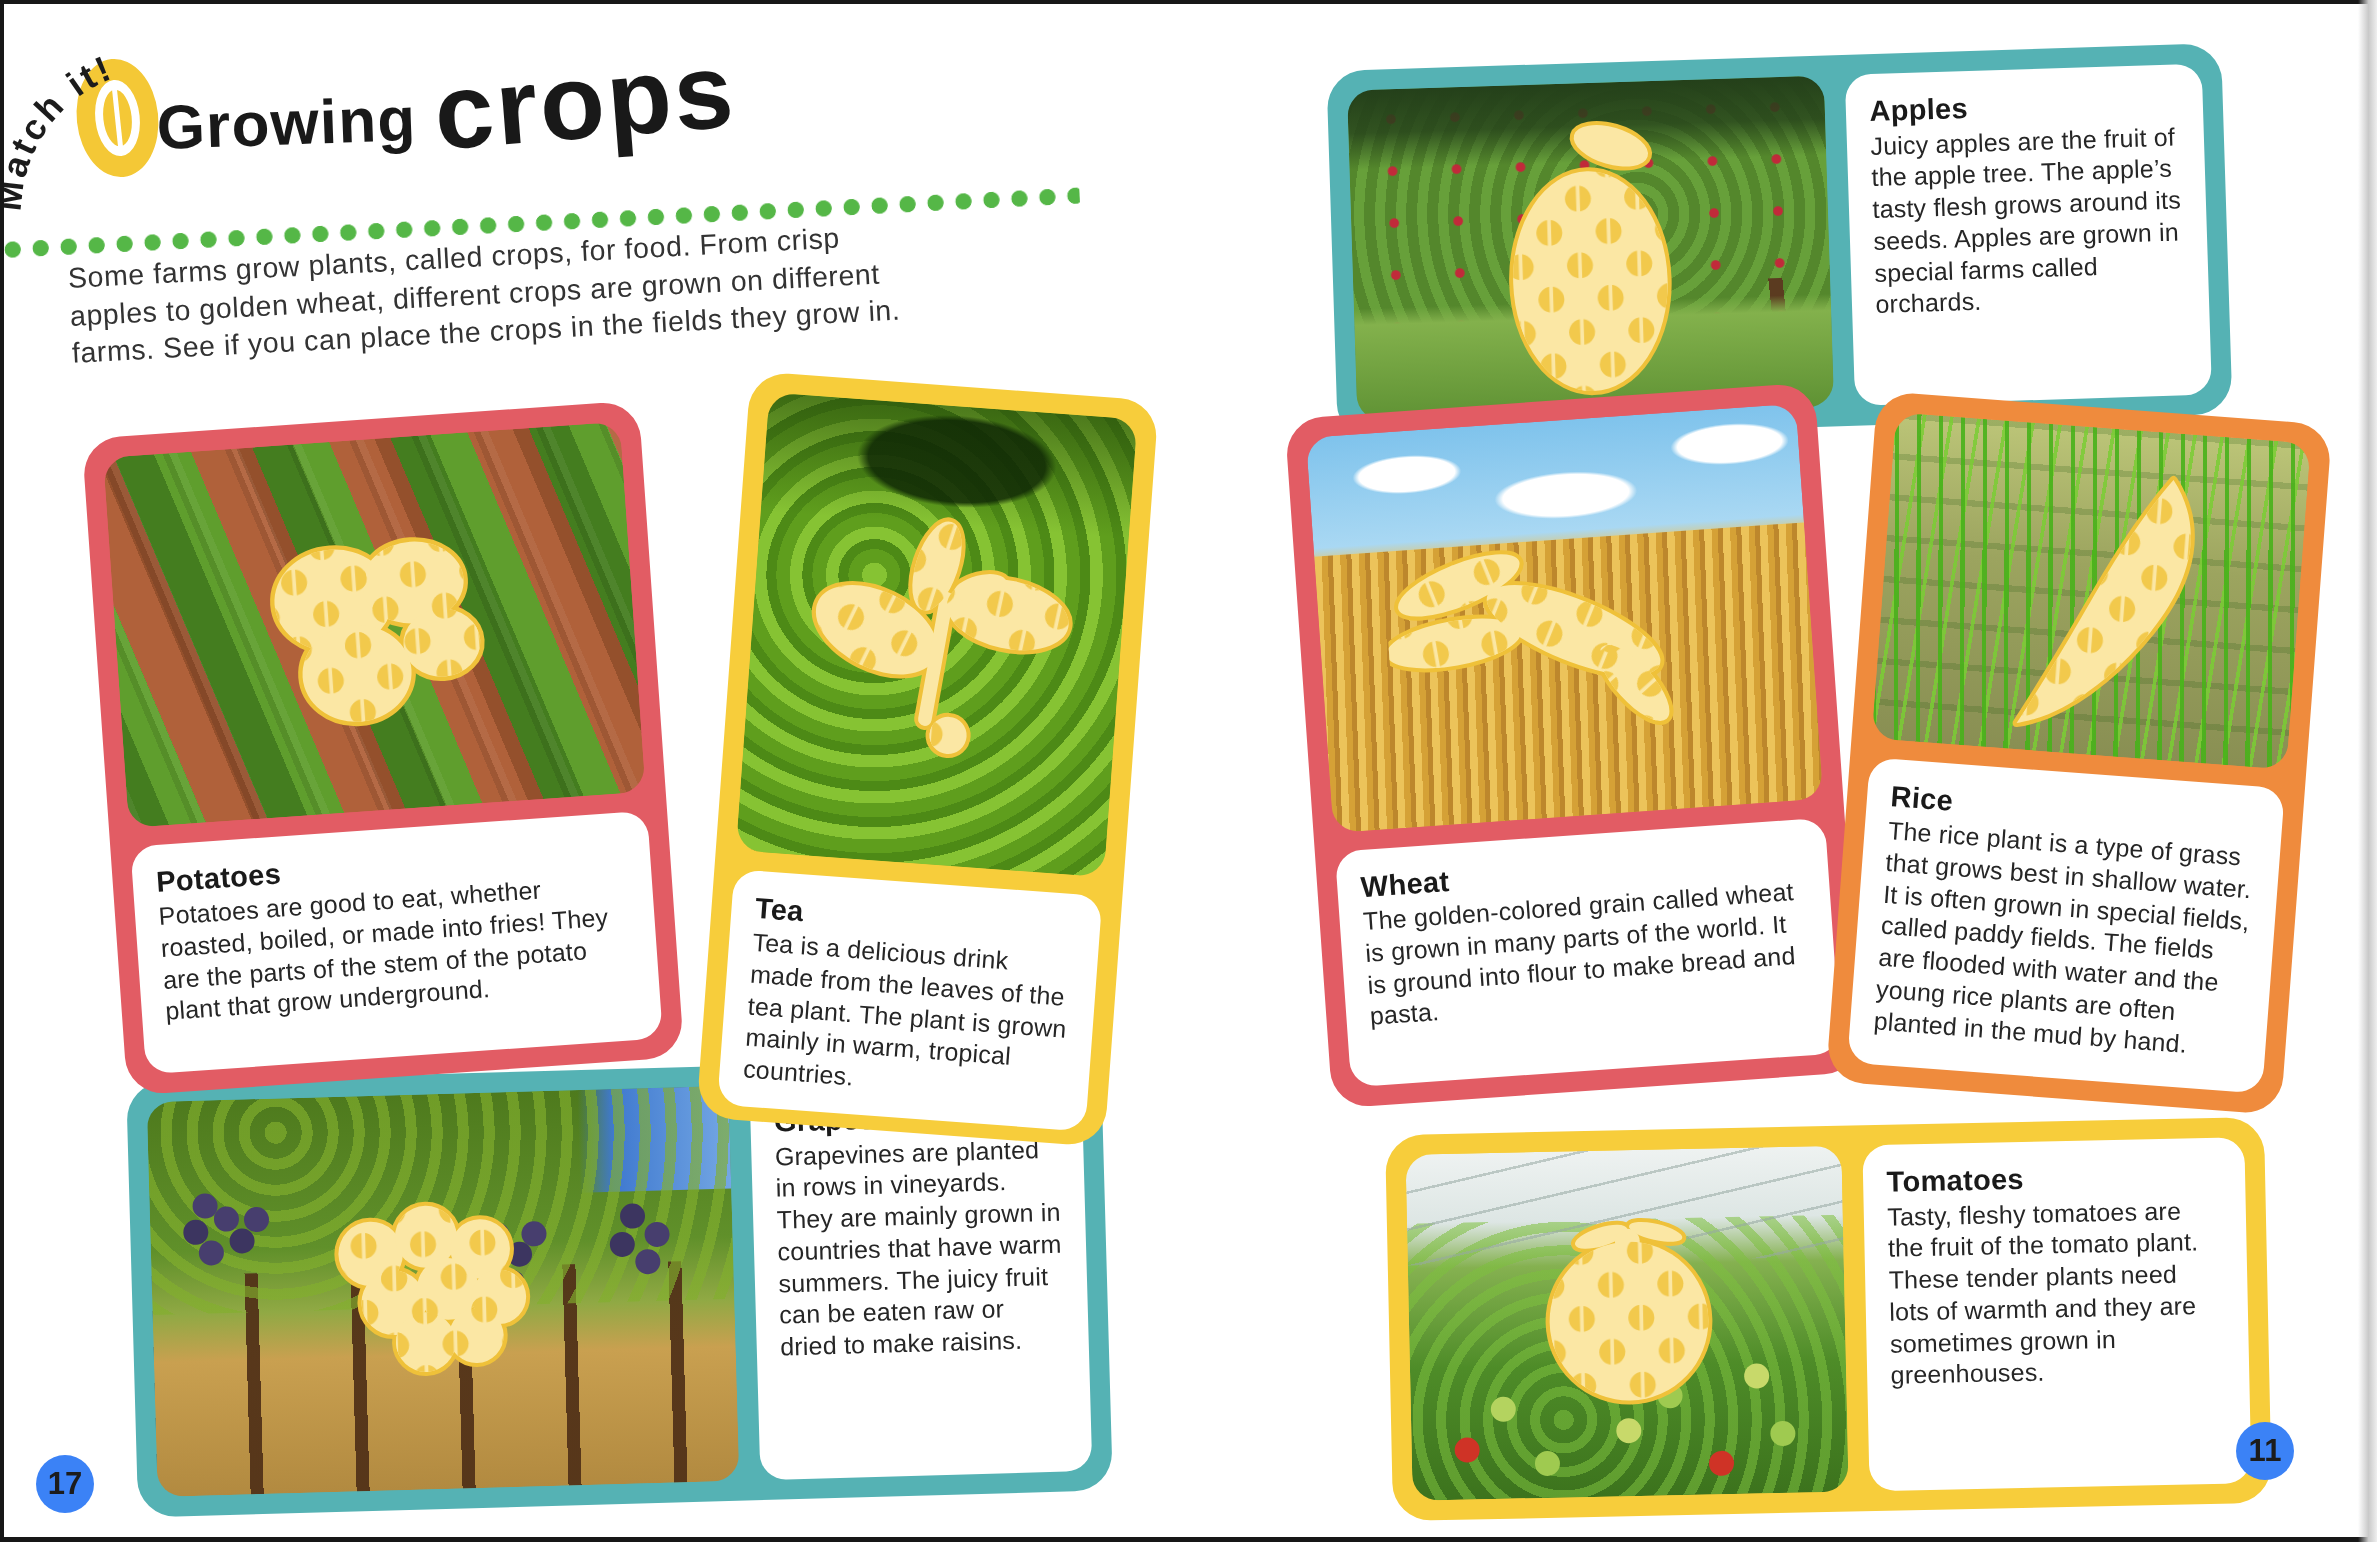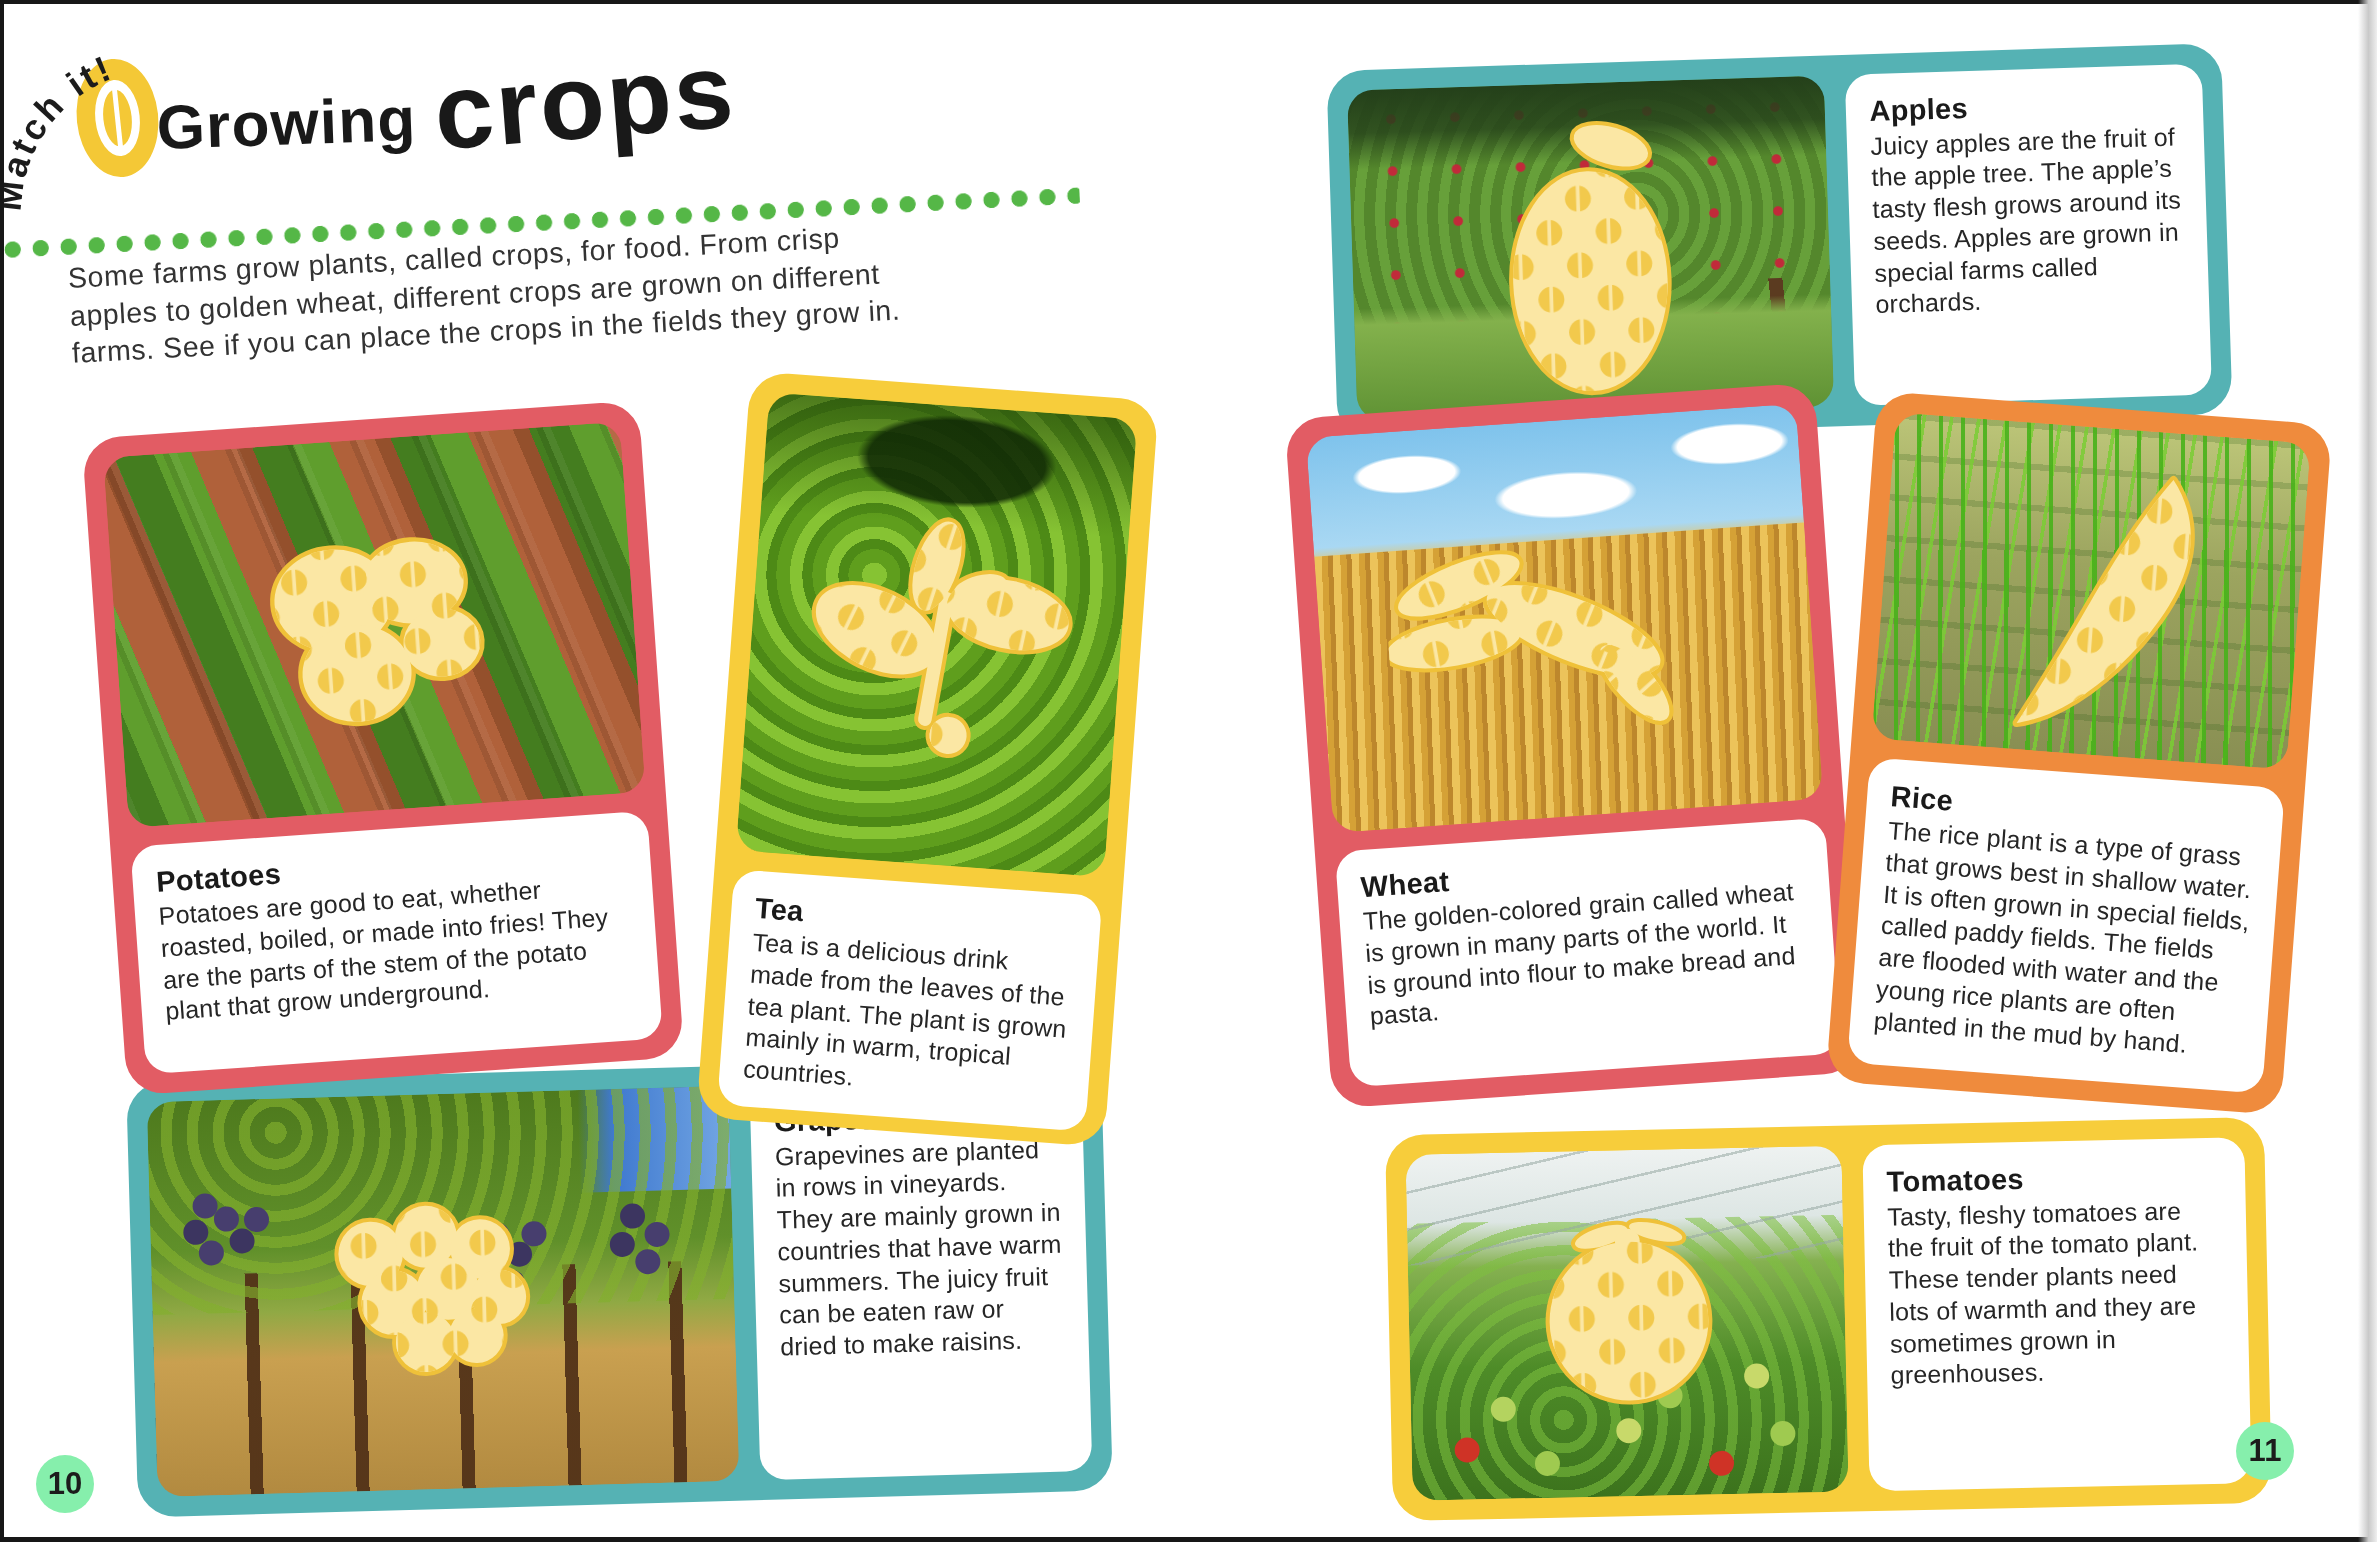--- a/index.html
+++ b/index.html
@@ -97,21 +97,21 @@
     box-shadow:21px 13.6px #473e6e,-10px 26px #3c3560,36px 36px #3c3560,5px 47px #473e6e,51px 15px #473e6e,
       291px 37px #473e6e,313px 57px #3c3560,276px 64px #473e6e,305px 85px #3c3560,328px 37px #473e6e,
       427px 22px #3c3560,451px 41px #473e6e,416px 50px #3c3560,441px 68px #473e6e;}
   .tomato-dots{position:absolute;left:43px;bottom:37px;width:25px;height:25px;border-radius:50%;background:#cf3326;
     box-shadow:80px 15px #9fca50,162px -16px #c8d96a,254px 18.6px #cf3326,316px -10px #9fca50,37px -40px #b4d35f,
       204px -50px #9fca50,291px -68px #c8d96a;}
 
   .sticker{position:absolute;z-index:2;}
 
   
-  .badge{position:absolute;width:58px;height:58px;border-radius:50%;background:#86efac;z-index:20;
+  .badge{position:absolute;width:58px;height:58px;border-radius:50%;background:#3b82f6;z-index:20;
          display:flex;align-items:center;justify-content:center;font-size:31px;font-weight:bold;color:#1c1c1c;}
   .badge-left{left:36px;top:1455px;}
   .badge-right{left:2236px;top:1422px;}
 </style>
 </head>
 <body>
 
 <div class="spread">
 
   <svg width="0" height="0" style="position:absolute" aria-hidden="true">
@@ -350,21 +350,21 @@
         </g>
       </svg>
     </div>
     <div class="panel">
       <h3>Tomatoes</h3>
       <p>Tasty, fleshy tomatoes are the fruit of the tomato plant. These tender plants need lots of warmth and they are sometimes grown in greenhouses.</p>
     </div>
   </div>
 
   <div class="badge badge-left">
-    <span>10</span>
+    <span>17</span>
   </div>
   <div class="badge badge-right">
     <span>11</span>
   </div>
 
   <div class="edge-top"></div>
   <div class="edge-left"></div>
   <div class="edge-bottom"></div>
   <div class="edge-right"></div>
 </div>

